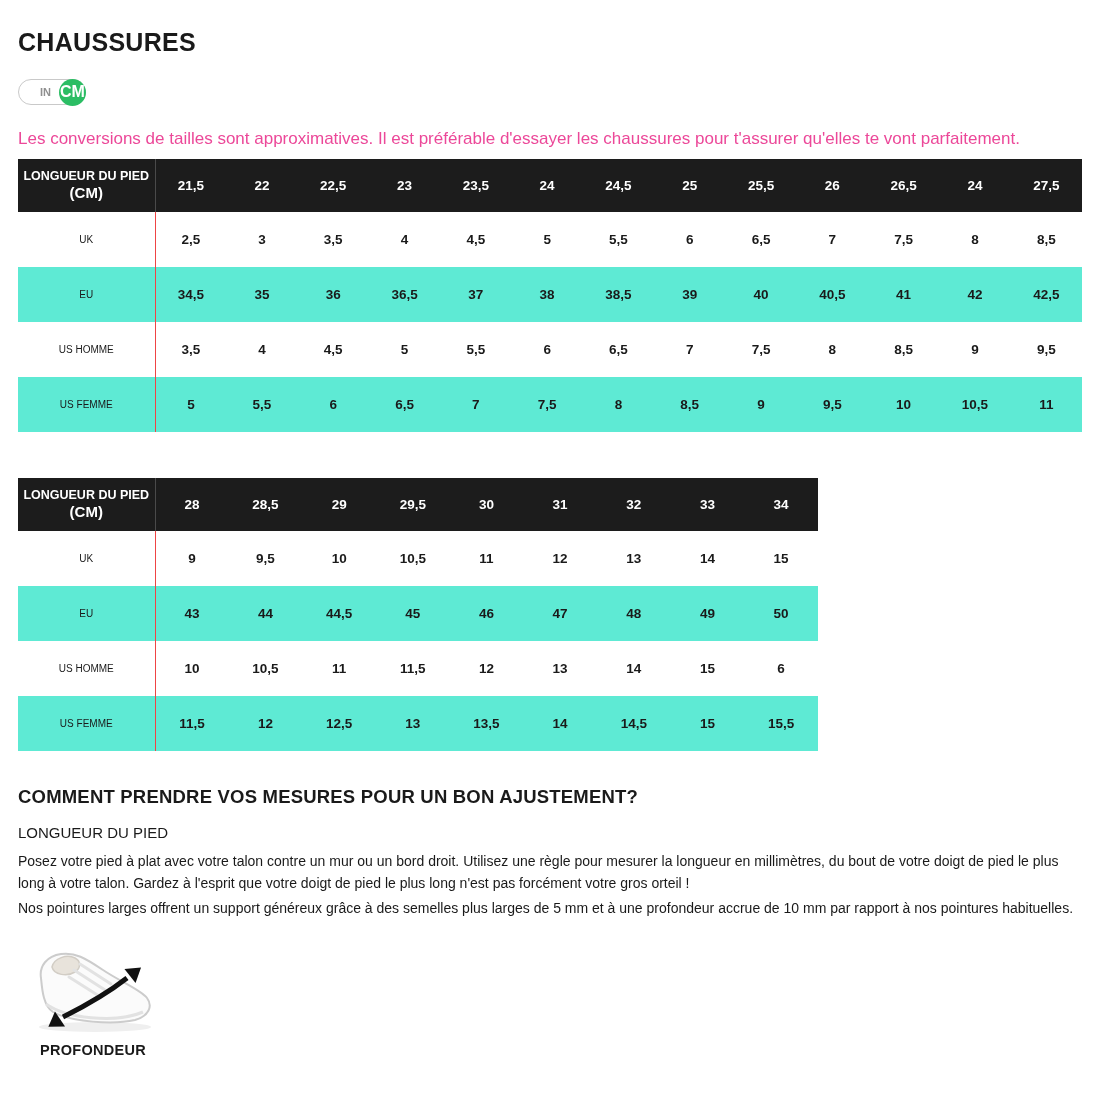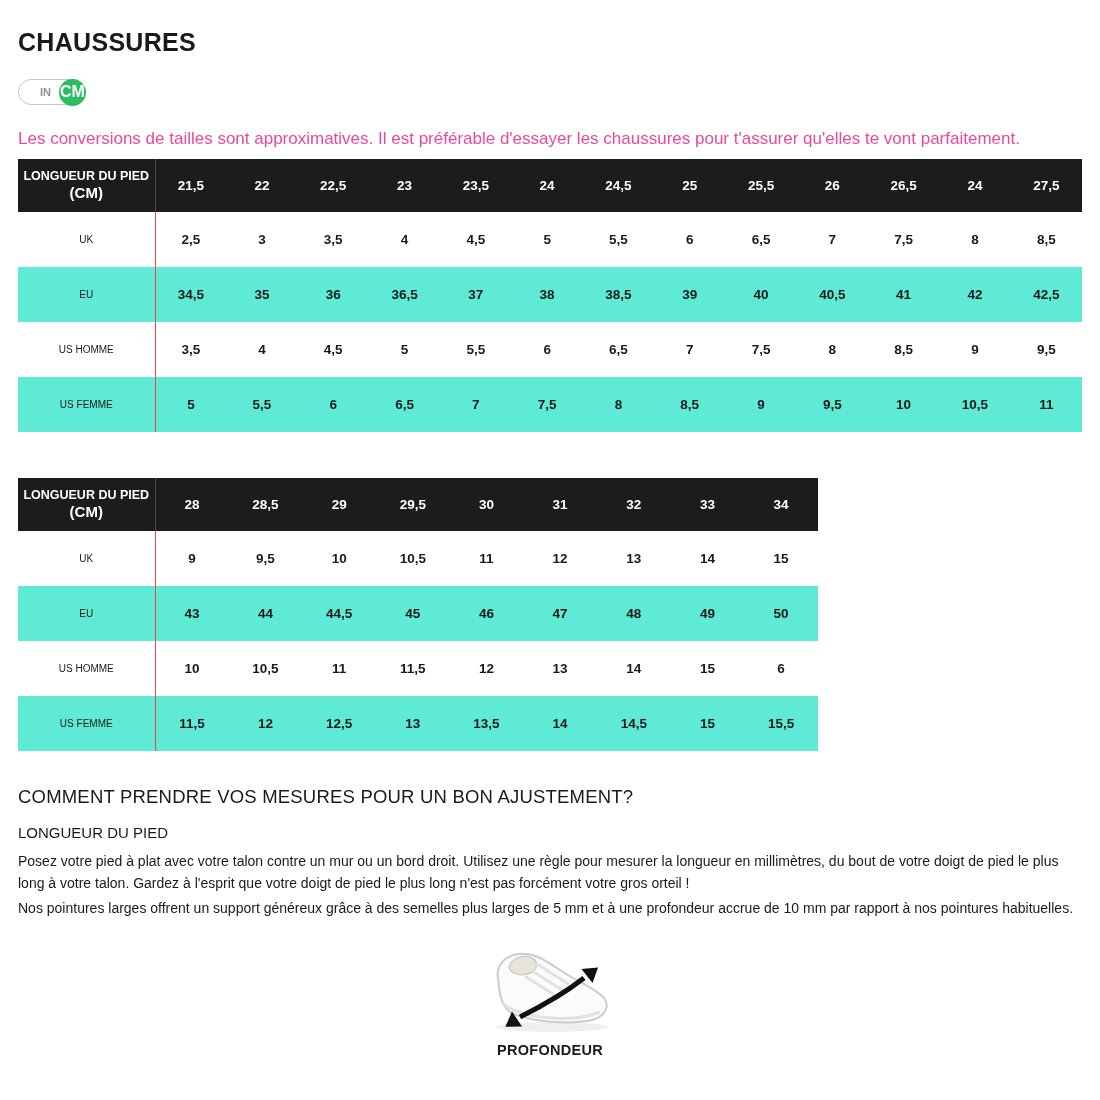--- a/index.html
+++ b/index.html
@@ -21,25 +21,25 @@
   .size-table th,.size-table td{text-align:center;vertical-align:middle;padding:0;height:55px;font-size:13.5px;}
   .size-table thead th{background:#1c1c1c;color:#fff;font-weight:700;height:53px;}
   .size-table th.hdr-label{border-right:1px solid #4a4a4a;}
   .hl1{font-size:12.5px;font-weight:700;line-height:1.25;}
   .hl2{font-size:15px;font-weight:700;line-height:1.2;}
   .size-table tbody th.row-label{font-weight:400;font-size:10px;border-right:1px solid #ef4444;}
   .size-table tbody td{font-weight:700;color:#1a1a1a;}
   .size-table tbody tr.alt{background:#5eead4;}
 
   .measure{margin-top:35px;}
-  .section-heading{font-size:18.5px;font-weight:400;margin:0 0 12px 0;letter-spacing:.2px;}
+  .section-heading{font-size:18.5px;font-weight:700;margin:0 0 12px 0;letter-spacing:.2px;}
   .sub-heading{font-size:15px;font-weight:400;margin:16px 0 10px 0;}
   .para{font-size:14px;line-height:1.55;margin:0 0 4px 0;max-width:1064px;}
 
-  .figures{display:flex;align-items:center;gap:46px;margin-top:16px;flex-direction:column;}
+  .figures{display:flex;align-items:flex-start;gap:46px;margin-top:16px;flex-direction:column;}
   .figure{display:flex;flex-direction:column;align-items:center;width:150px;}
   .figure svg{display:block;}
   .figure-label{font-weight:700;font-size:14.5px;margin-top:6px;letter-spacing:.3px;}
 </style>
 </head>
 <body>
 
 <div class="page">
 
   <h1 class="title">CHAUSSURES</h1>

